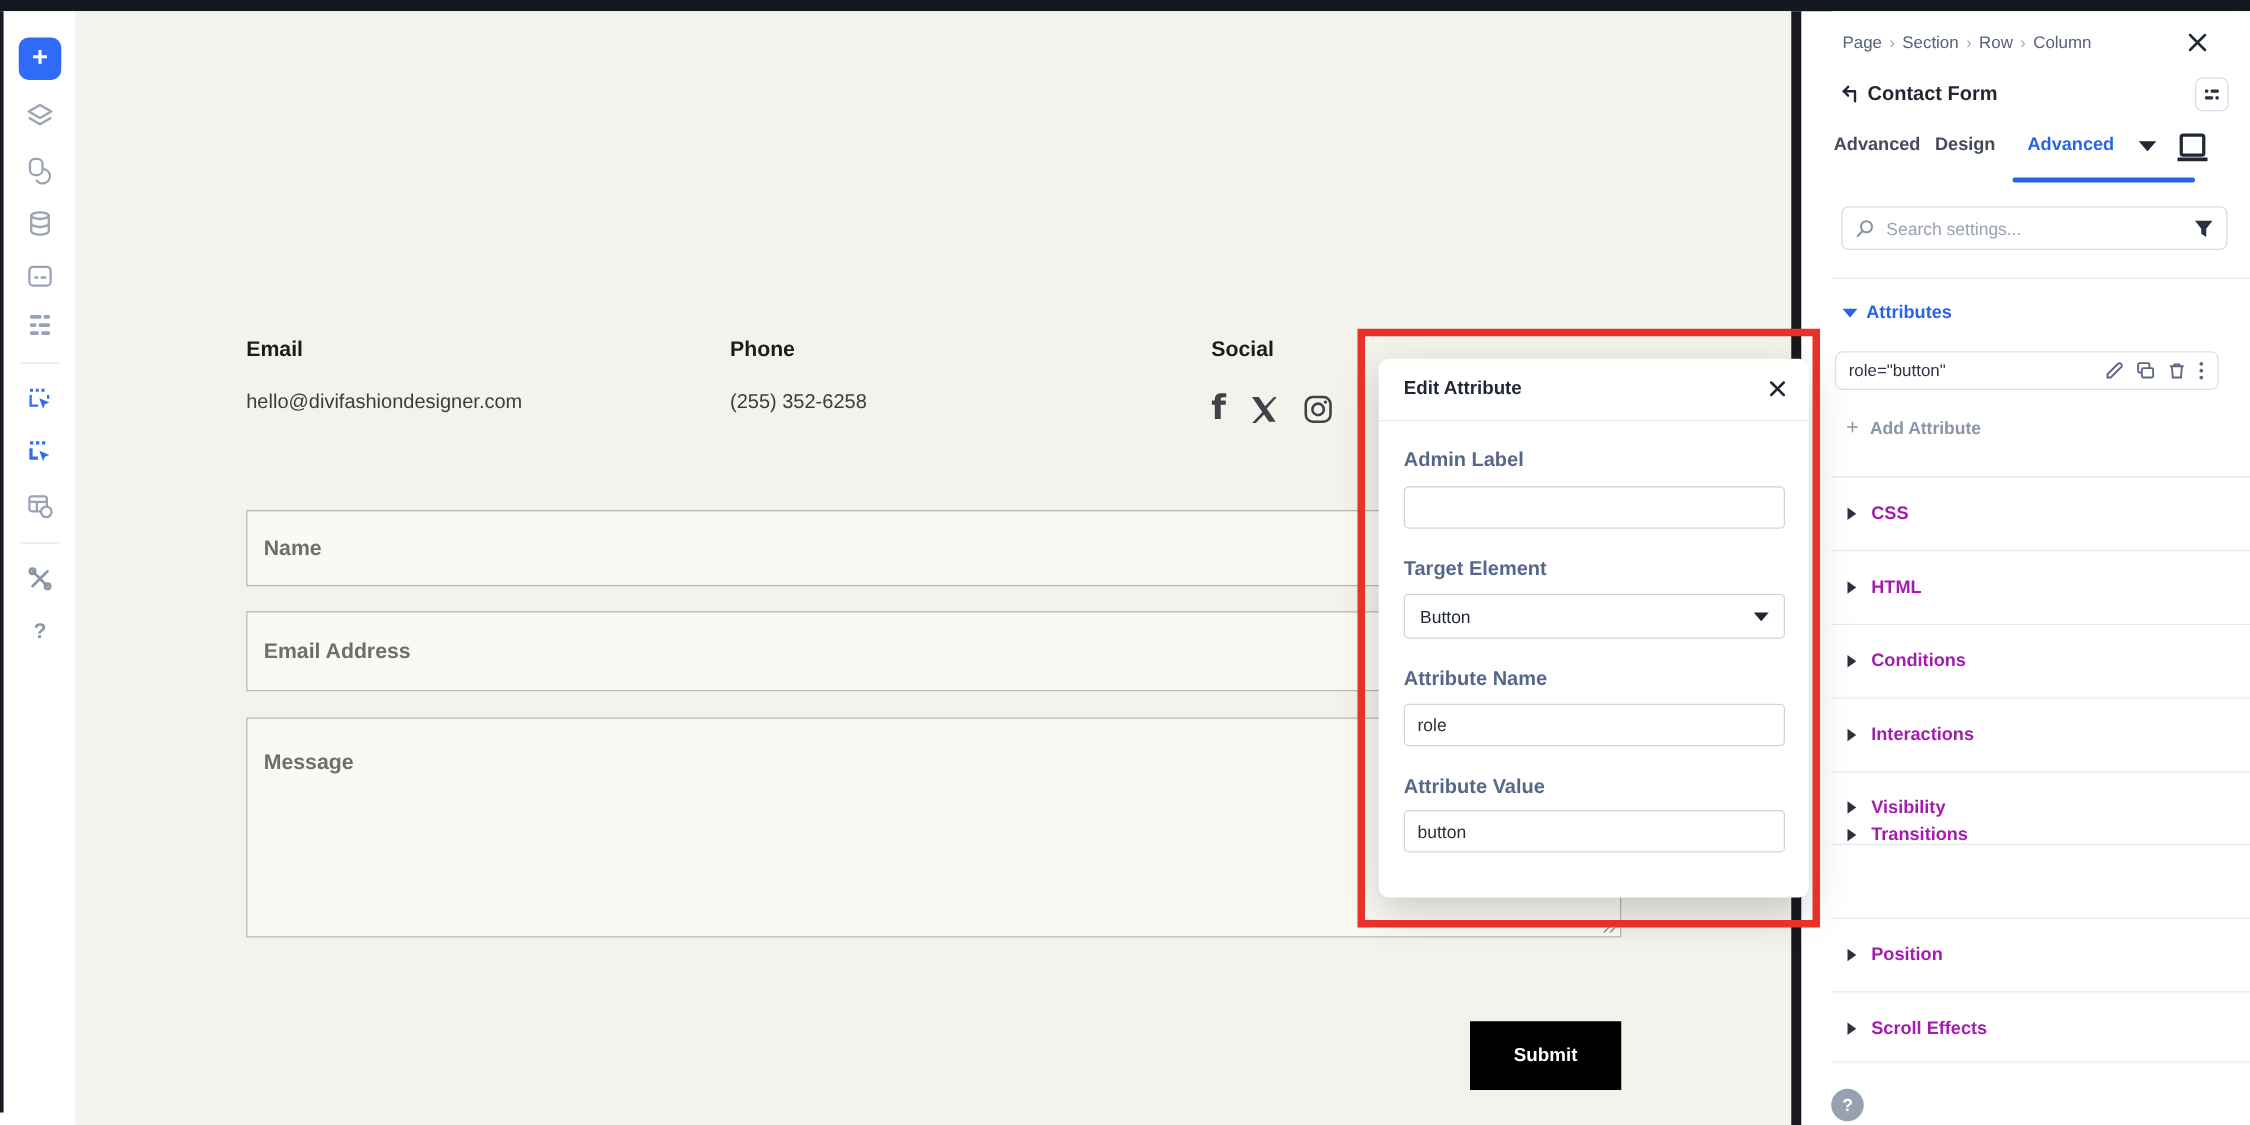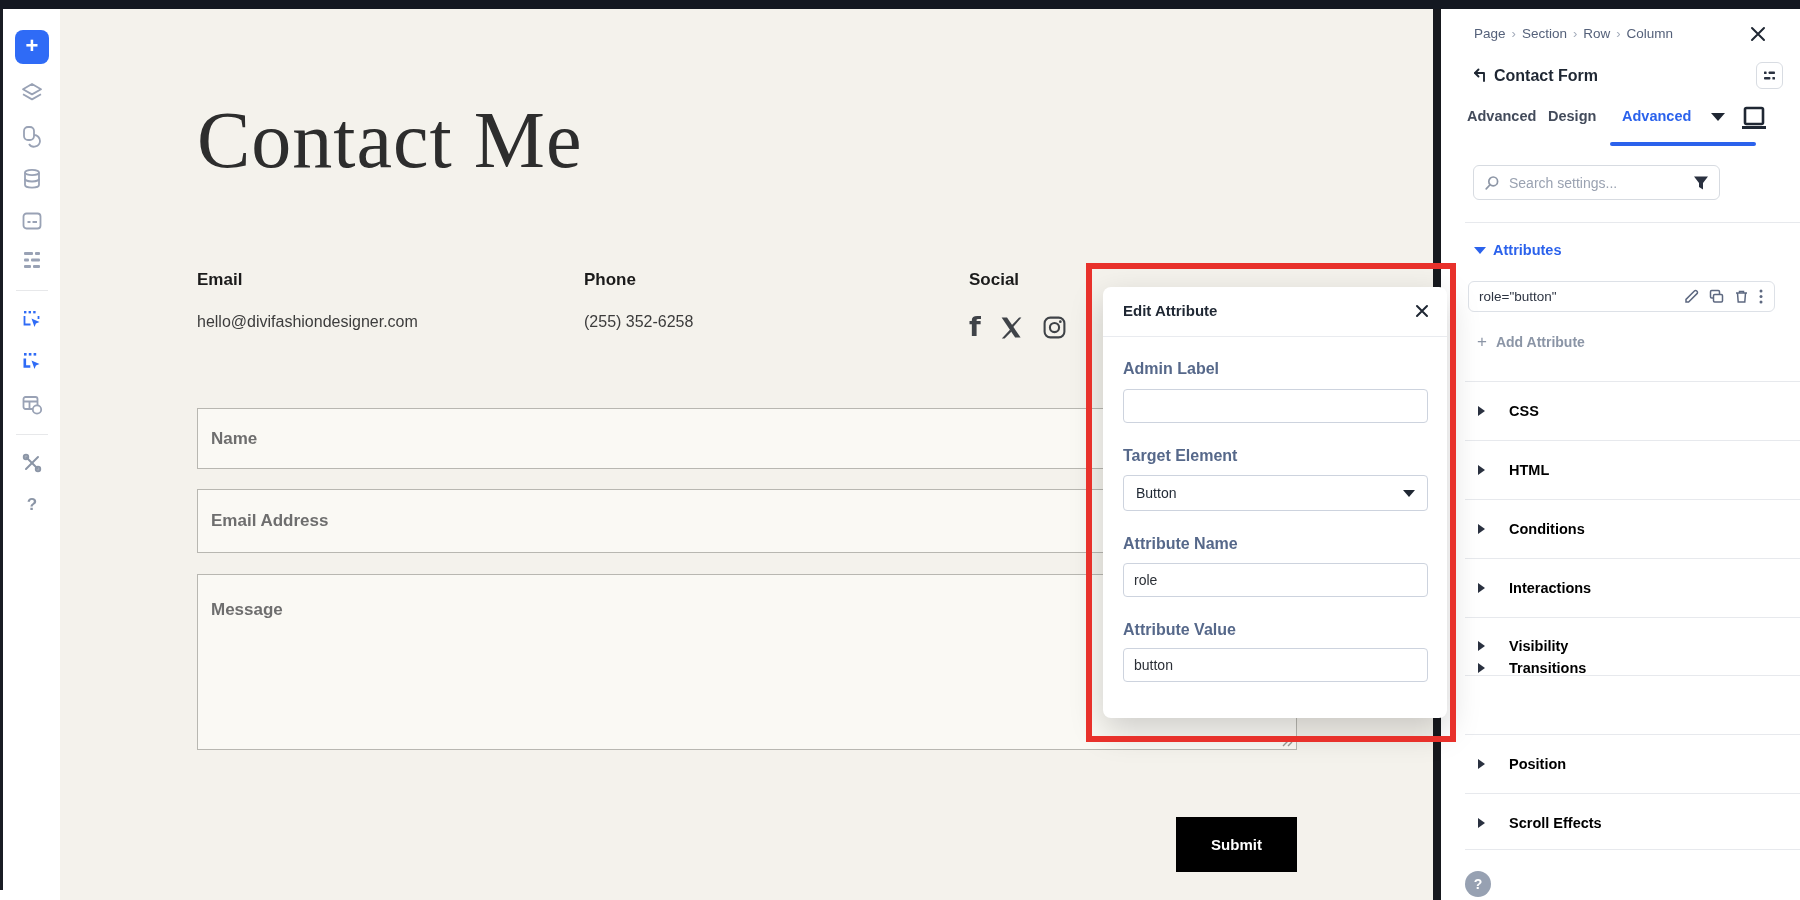--- a/index.html
+++ b/index.html
@@ -49,40 +49,40 @@
   .mod-title{left:1494px;top:67px;font-size:16px;font-weight:700;color:#1f2733;text-align:center;}
   .back-ic{left:1471px;top:68px;width:16px;height:16px;cursor:pointer;}
   .expand-btn{left:1756px;top:62px;width:27px;height:27px;border:1px solid #d8dce2;border-radius:6px;
               box-sizing:border-box;cursor:pointer;}
   .tab{top:108px;font-size:14.5px;font-weight:600;color:#434b5b;cursor:pointer;}
   .tab.active{color:#2b62ec;}
   .tab-underline{left:1610px;top:142px;width:146px;height:4px;background:#2b62ec;border-radius:2px;}
   .tab-caret{left:1711px;top:113px;width:0;height:0;border-left:7px solid transparent;
              border-right:7px solid transparent;border-top:8px solid #1f2733;cursor:pointer;}
   .monitor-ic{left:1740px;top:106px;width:28px;height:25px;cursor:pointer;}
-  .searchbox{left:1473px;top:165px;width:247px;height:35px;border:1px solid #d7dbe1;border-radius:6px;
+  .searchbox{left:1473px;top:165px;width:309px;height:35px;border:1px solid #d7dbe1;border-radius:6px;
              box-sizing:border-box;background:#fff;display:flex;align-items:center;padding:0 10px;justify-content:center;}
   .searchbox input{flex:1;border:0;outline:none;background:transparent;font-size:14px;color:#333;
                    font-family:"Liberation Sans",sans-serif;margin-left:7px;}
   .searchbox input::placeholder{color:#9aa2b1;opacity:1;}
   .p-div{left:1465px;width:335px;height:1px;background:#e7e9ed;}
   .attr-caret{left:1474px;top:247px;width:0;height:0;border-left:6px solid transparent;
               border-right:6px solid transparent;border-top:7px solid #2b62ec;cursor:pointer;}
   .attr-title{left:1493px;top:242px;font-size:14.5px;font-weight:700;color:#2b62ec;cursor:pointer;}
   .attr-pill{left:1468px;top:281px;width:307px;height:31px;border:1px solid #dde1e7;border-radius:6px;
              box-sizing:border-box;background:#fff;display:flex;align-items:center;padding:0 10px;}
   .attr-code{font-size:13.5px;color:#2d3442;flex:1;}
   .pill-ic{width:17px;height:17px;margin-left:8px;cursor:pointer;flex:0 0 auto;}
   .add-attr{left:1477px;top:333px;display:flex;align-items:center;gap:9px;cursor:pointer;}
   .add-attr .plus{font-size:17px;color:#8b95a6;font-weight:400;line-height:1;}
   .add-attr .lbl{font-size:14px;font-weight:600;color:#8b95a6;}
   .sec-row{left:1465px;width:321px;height:40px;display:flex;align-items:center;cursor:pointer;}
   .sec-tri{margin-left:13px;width:0;height:0;border-top:5px solid transparent;border-bottom:5px solid transparent;
            border-left:7px solid #2a3140;}
-  .sec-lbl{margin-left:24px;font-size:14.5px;font-weight:700;color:#000000;}
+  .sec-lbl{margin-left:12px;font-size:14.5px;font-weight:700;color:#a21caf;}
   .help-circle{left:1465px;top:871px;width:26px;height:26px;border-radius:50%;background:#97a1b2;color:#fff;
                font-size:14px;font-weight:700;display:flex;align-items:center;justify-content:center;cursor:pointer;}
 
   
   .modal{left:1103px;top:287px;width:344px;height:431px;background:#fff;border-radius:8px;
          box-shadow:0 12px 34px rgba(0,0,0,.18);z-index:40;}
   .modal-title{left:20px;top:15px;font-size:15px;font-weight:700;color:#1f2733;position:absolute;}
   .modal-x{right:17px;top:16px;width:16px;height:16px;position:absolute;cursor:pointer;}
   .modal-hdiv{left:0;top:49px;width:344px;height:1px;background:#e9ebef;position:absolute;}
   .m-lbl{left:20px;position:absolute;font-size:16px;font-weight:600;color:#56688a;}
@@ -163,21 +163,20 @@
         <path d="M6 6 18 18"></path>
         <path d="M18 6 6 18"></path>
         <circle cx="6" cy="6" r="2.2"></circle>
         <circle cx="18" cy="18" r="2.2"></circle>
       </svg>
     <div class="abs sb-help">?</div>
   </div>
 
   <div class="abs canvas"></div>
 
-  <div class="abs page-heading">Contact Me</div>
 
   <div class="abs c-label" style="left:197px">Email</div>
   <div class="abs c-value" style="left:197px">hello@divifashiondesigner.com</div>
   <div class="abs c-label" style="left:584px">Phone</div>
   <div class="abs c-value" style="left:584px">(255) 352-6258</div>
   <div class="abs c-label" style="left:969px">Social</div>
 
   <div class="abs soc-row">
     <span class="soc-f">f</span>
     <svg width="25" height="25" viewBox="0 0 24 24" fill="#3f4348">

